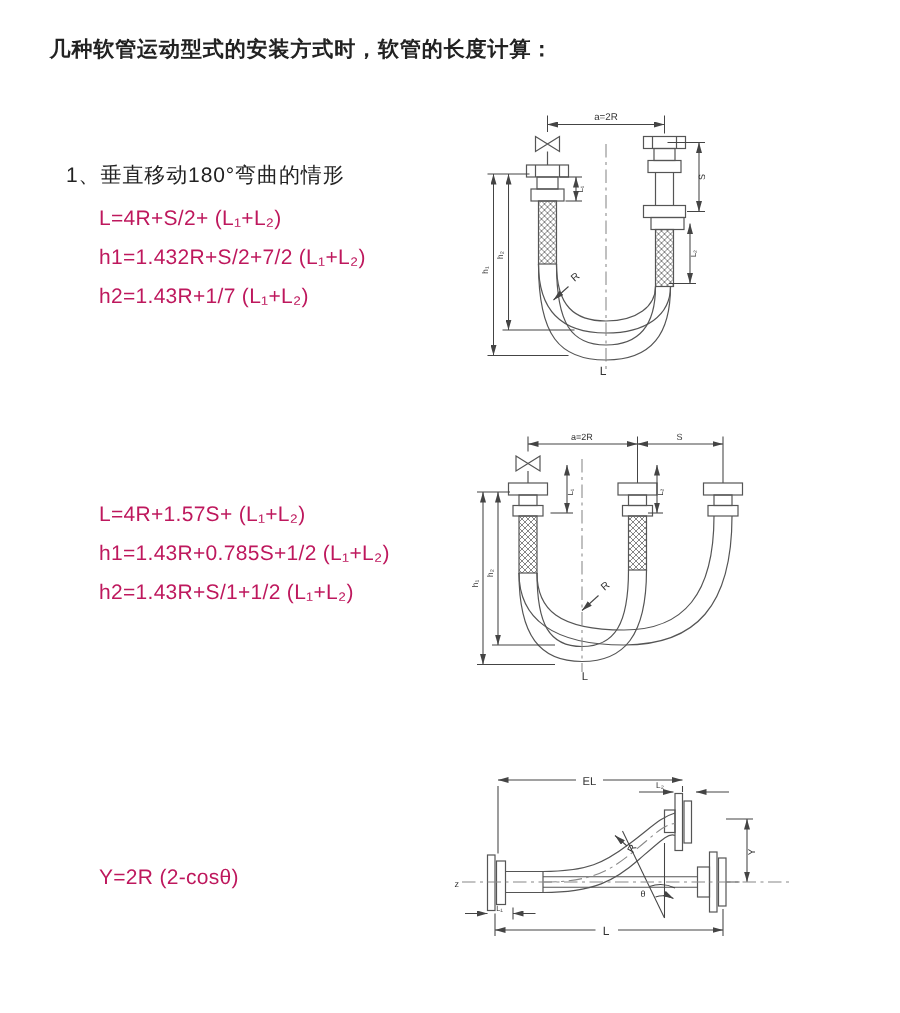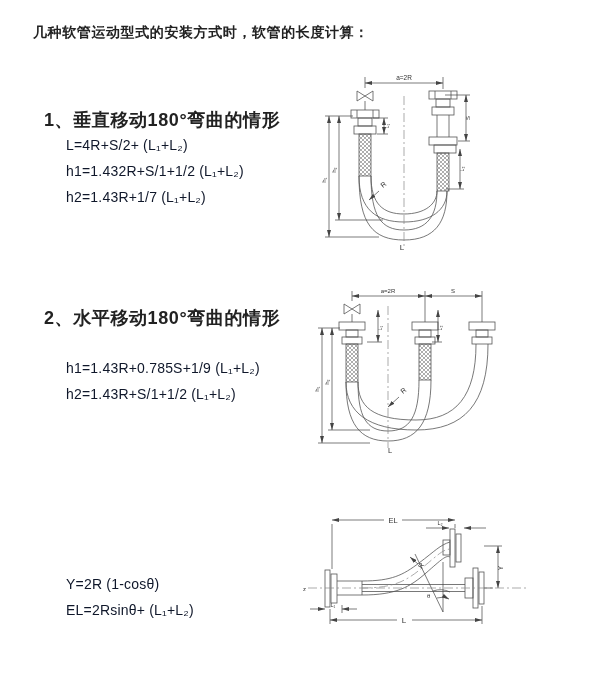--- a/index.html
+++ b/index.html
@@ -1,45 +1,44 @@
 <!DOCTYPE html>
 <html><head>
 <meta charset="utf-8">
 <style>
   html,body{margin:0;padding:0;background:#fff;}
   #page{position:relative;width:600px;height:675px;background:#fff;overflow:hidden;
         font-family:"Liberation Sans","DejaVu Sans",sans-serif;color:#2b2b2b;}
   .title{position:absolute;left:33px;top:24px;font-size:14px;font-weight:700;letter-spacing:.6px;color:#222;}
-  .heading{position:absolute;font-size:18px;font-weight:700;letter-spacing:.6px;color:#222;white-space:nowrap;}
-  .formula{position:absolute;font-size:14px;font-weight:400;letter-spacing:.2px;color:#0f172a;white-space:nowrap;}
+  .heading{position:absolute;font-size:14px;font-weight:400;letter-spacing:.6px;color:#222;white-space:nowrap;}
+  .formula{position:absolute;font-size:14px;font-weight:400;letter-spacing:.2px;color:#be185d;white-space:nowrap;}
   svg.diag{position:absolute;overflow:visible;}
   svg text{font-family:"Liberation Sans","DejaVu Sans",sans-serif;fill:#333;}
   .s{stroke:#555;stroke-width:.8;fill:none;}
   .dim{stroke:#444;stroke-width:.7;fill:none;}
   .cl{stroke:#888;stroke-width:.7;stroke-dasharray:9 3 2 3;fill:none;}
   .braid{fill:url(#braid);stroke:#555;stroke-width:.8;}
 </style>
 </head>
 <body>
 
 <div id="page">
 
   <div class="title">几种软管运动型式的安装方式时，软管的长度计算：</div>
 
   <div class="heading" style="left:44px;top:108px">1、垂直移动180°弯曲的情形</div>
   <div class="formula" style="left:66px;top:137px">L=4R+S/2+ (L₁+L₂)</div>
-  <div class="formula" style="left:66px;top:163px">h1=1.432R+S/1+1/2 (L₁+L₂)</div>
+  <div class="formula" style="left:66px;top:163px">h1=1.432R+S/2+7/2 (L₁+L₂)</div>
   <div class="formula" style="left:66px;top:189px">h2=1.43R+1/7 (L₁+L₂)</div>
 
-  <div class="heading" style="left:44px;top:306px">2、水平移动180°弯曲的情形</div>
-  <div class="formula" style="left:66px;top:360px">h1=1.43R+0.785S+1/9 (L₁+L₂)</div>
+  <div class="formula" style="left:66px;top:334px">L=4R+1.57S+ (L₁+L₂)</div>
+  <div class="formula" style="left:66px;top:360px">h1=1.43R+0.785S+1/2 (L₁+L₂)</div>
   <div class="formula" style="left:66px;top:386px">h2=1.43R+S/1+1/2 (L₁+L₂)</div>
 
-  <div class="formula" style="left:66px;top:576px">Y=2R (1-cosθ)</div>
-  <div class="formula" style="left:66px;top:602px">EL=2Rsinθ+ (L₁+L₂)</div>
+  <div class="formula" style="left:66px;top:576px">Y=2R (2-cosθ)</div>
 
   <svg class="diag" style="left:313px;top:70px" width="190" height="182" viewBox="0 0 190 182">
     <defs>
       <pattern id="braid" width="4" height="4" patternUnits="userSpaceOnUse">
         <path d="M0,4 L4,0 M0,0 L4,4" stroke="#777" stroke-width="0.6"></path>
       </pattern>
       <marker id="arr" markerUnits="userSpaceOnUse" markerWidth="7" markerHeight="4" refX="7" refY="2" orient="auto-start-reverse" viewBox="0 0 7 4">
         <path d="M0,0 L7,2 L0,4 Z" fill="#444"></path>
       </marker>
     </defs>

